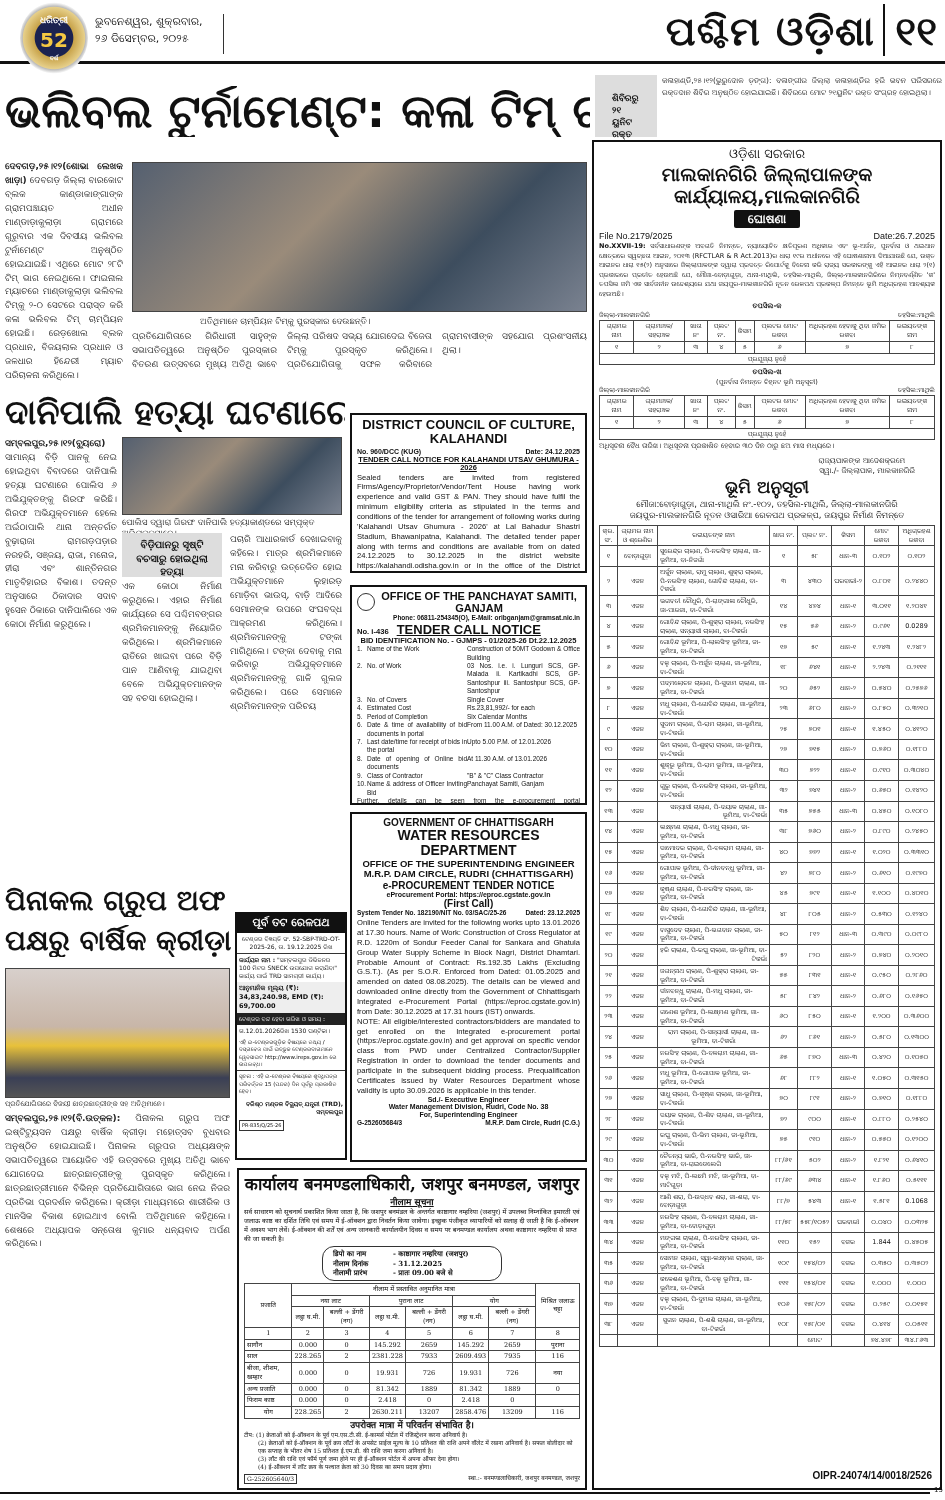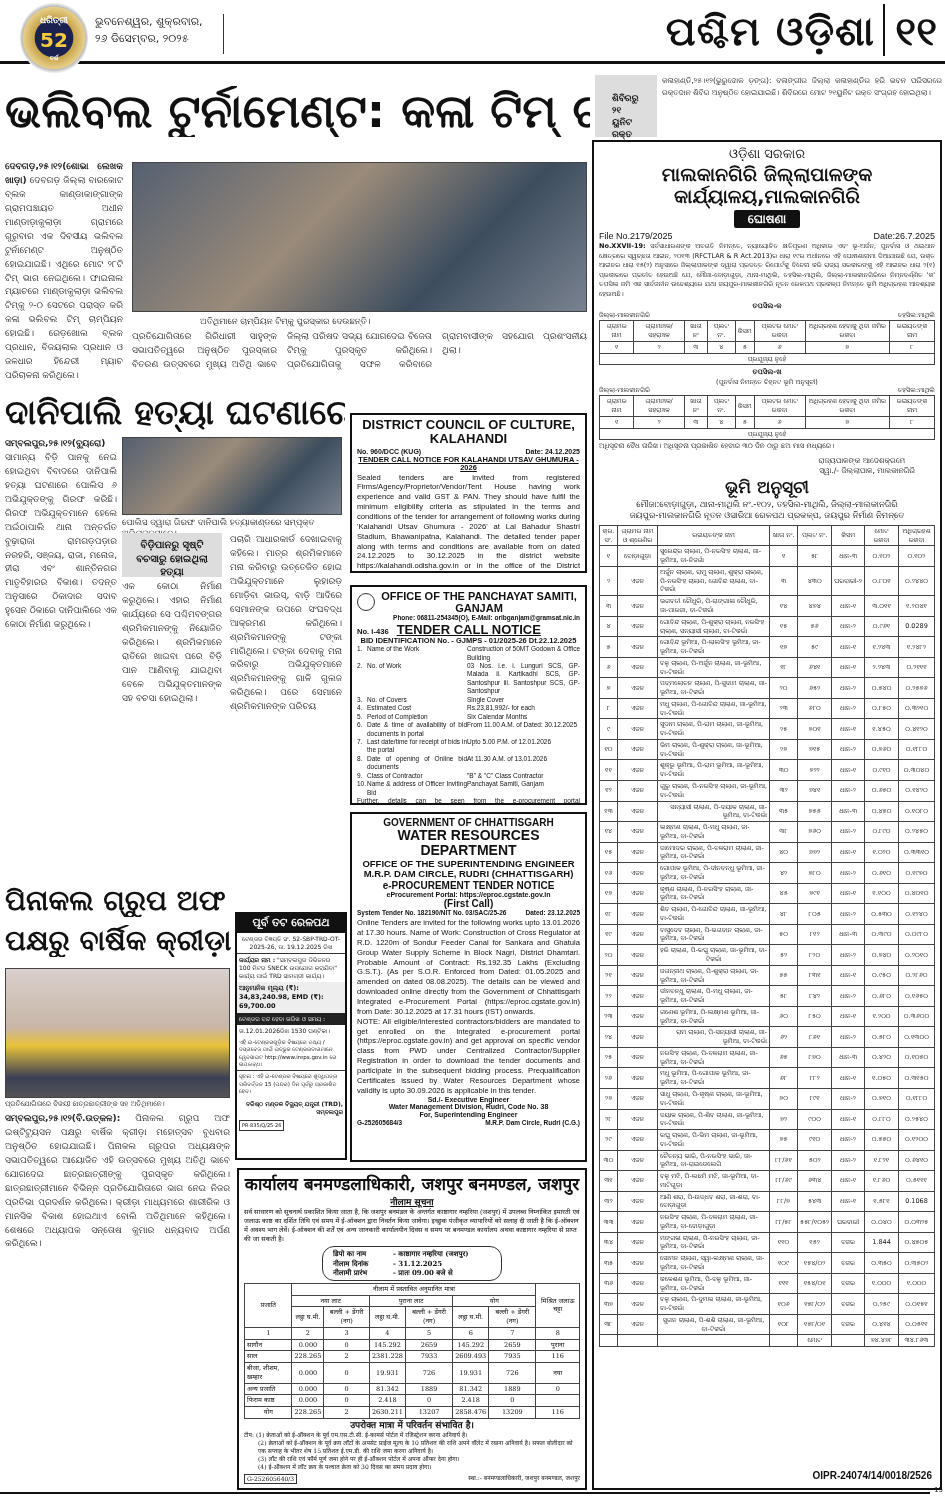--- a/index.html
+++ b/index.html
@@ -596,21 +596,21 @@
           <td style="text-align: left;">ବାସୁଦେବ ଚାଲାଣ, ପି-ଭଗବାନ ଚାଲାଣ, ଜା-ଭୂମିଆ, ବା-ଟିକରାଁ</td>
           <td>୫୦</td>
           <td>୮୧୨</td>
           <td>ଧାନ-୩</td>
           <td>୦.୩୯୦</td>
           <td>୦.୦୯୮୦</td>
         </tr>
         <tr class="rowsrc">
           <td>୨୦</td>
           <td>ଏଜନ</td>
-          <td style="text-align: center;">ହରି ଚାଲାଣ, ପି-ରଘୁ ଚାଲାଣ, ଜା-ଭୂମିଆ, ବା-ଟିକରାଁ</td>
+          <td style="text-align: right;">ହରି ଚାଲାଣ, ପି-ରଘୁ ଚାଲାଣ, ଜା-ଭୂମିଆ, ବା-ଟିକରାଁ</td>
           <td>୫୨</td>
           <td>୮୨୦</td>
           <td>ଧାନ-୨</td>
           <td>୦.୭୪୦</td>
           <td>୦.୨୦୧୦</td>
         </tr>
         <tr class="rowsrc">
           <td>୨୧</td>
           <td>ଏଜନ</td>
           <td style="text-align: left;">ଜଗନ୍ନାଥ ଚାଲାଣ, ପି-ଶୁକ୍ରା ଚାଲାଣ, ଜା-ଭୂମିଆ, ବା-ଟିକରାଁ</td>
@@ -636,21 +636,21 @@
           <td style="text-align: left;">ଗଣେଶ ଭୂମିଆ, ପି-ଲକ୍ଷ୍ମଣ ଭୂମିଆ, ଜା-ଭୂମିଆ, ବା-ଟିକରାଁ</td>
           <td>୬୦</td>
           <td>୮୫୦</td>
           <td>ଧାନ-୧</td>
           <td>୧.୨୦୦</td>
           <td>୦.୩୬୦୦</td>
         </tr>
         <tr class="rowsrc">
           <td>୨୪</td>
           <td>ଏଜନ</td>
-          <td style="text-align: right;">ରାମ ଚାଲାଣ, ପି-ସନ୍ୟାସୀ ଚାଲାଣ, ଜା-ଭୂମିଆ, ବା-ଟିକରାଁ</td>
+          <td style="text-align: center;">ରାମ ଚାଲାଣ, ପି-ସନ୍ୟାସୀ ଚାଲାଣ, ଜା-ଭୂମିଆ, ବା-ଟିକରାଁ</td>
           <td>୬୨</td>
           <td>୮୬୧</td>
           <td>ଧାନ-୨</td>
           <td>୦.୫୮୦</td>
           <td>୦.୧୩୦୦</td>
         </tr>
         <tr class="rowsrc">
           <td>୨୫</td>
           <td>ଏଜନ</td>
           <td style="text-align: left;">ନରସିଂହ ଚାଲାଣ, ପି-ବଳରାମ ଚାଲାଣ, ଜା-ଭୂମିଆ, ବା-ଟିକରାଁ</td>

